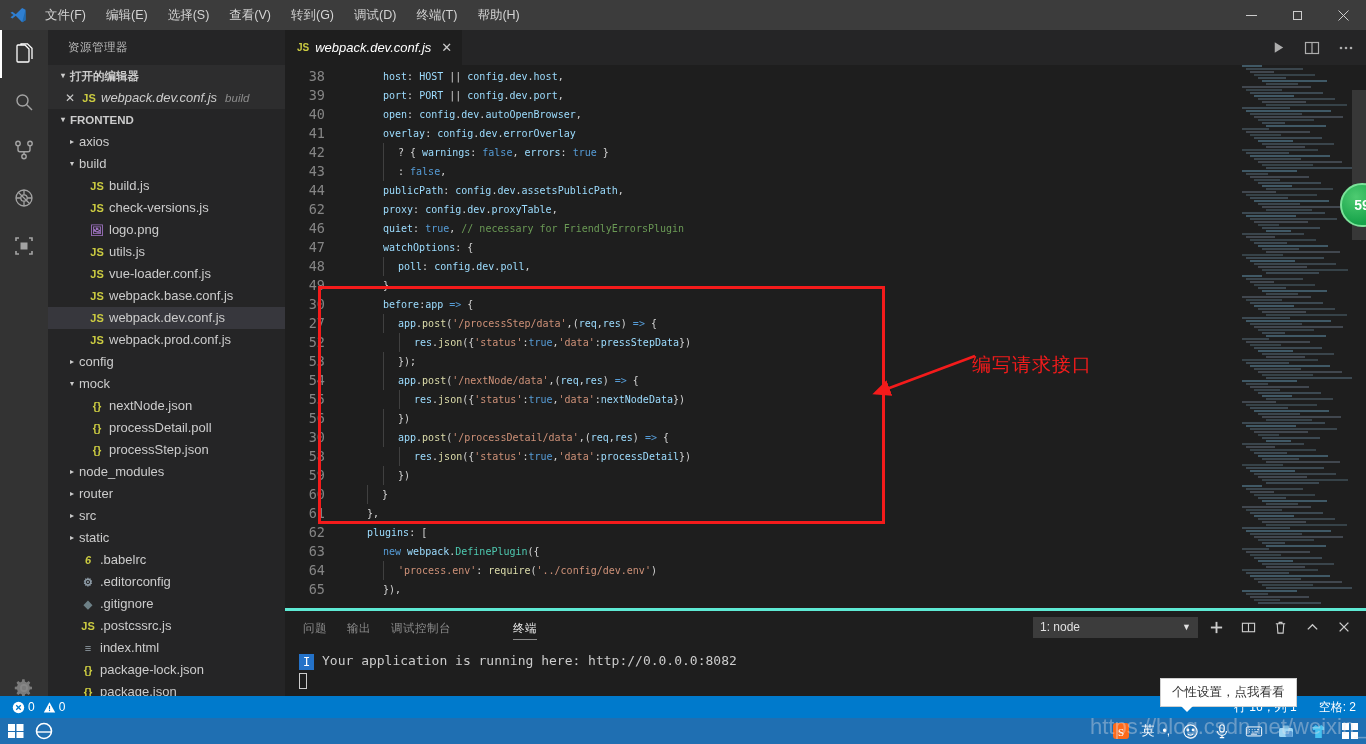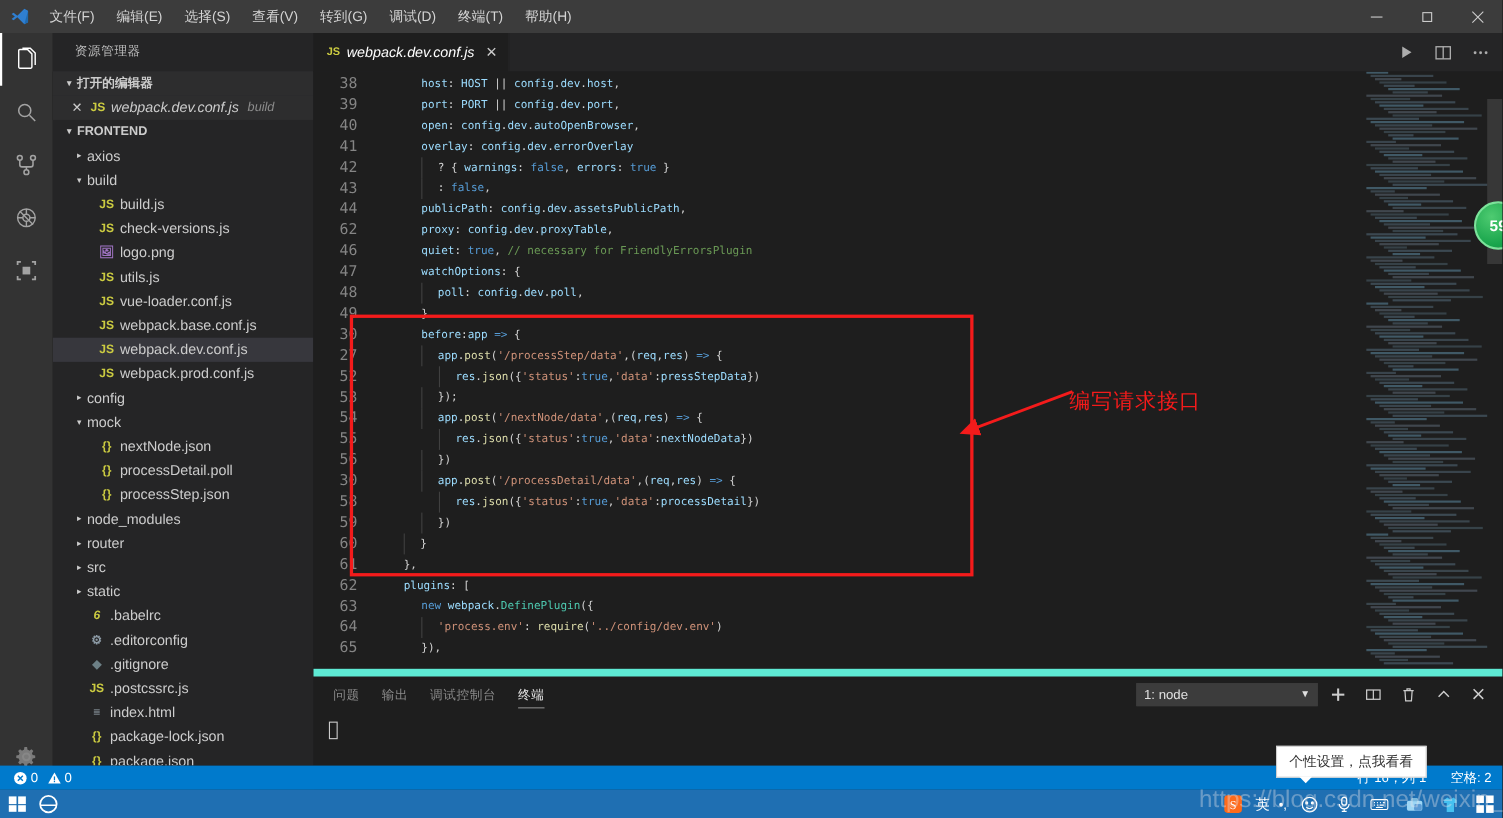--- a/index.html
+++ b/index.html
@@ -199,32 +199,32 @@
     position: absolute; left: 972px; top: 352px;
     color: #f41b1b; font-size: 19px; z-index: 5;
     font-family: "DejaVu Sans", sans-serif;
     letter-spacing: 1px; white-space: nowrap;
   }
   .annot-arrow { position: absolute; left: 870px; top: 350px; z-index: 5; }
 
   
   .panel {
     position: absolute; left: 285px; top: 608px; width: 1081px; height: 110px;
-    background: #1e1e1e; border-top: 7px solid #5eead4;
+    background: #1e1e1e; border-top: 3px solid #5eead4;
   }
   .panel-tabs {
     height: 32px; display: flex; align-items: center;
     padding-left: 18px; position: relative;
   }
   .ptab {
     font-size: 11.5px; color: #8b8b8b; margin-right: 20px;
     height: 32px; line-height: 34px; cursor: pointer;
     position: relative; letter-spacing: .5px;
   }
-  .ptab.active { color: #e7e7e7; }
+  .ptab.active { color: #e7e7e7; margin-left: 42px; }
   .ptab.active::after {
     content: ""; position: absolute; left: 0; right: 0; bottom: 3px;
     height: 1px; background: #8a8a8a;
   }
   .panel-actions {
     position: absolute; right: 8px; top: 0; height: 32px;
     display: flex; align-items: center; gap: 4px;
   }
   .term-select {
     width: 165px; height: 21px; background: #3c3c3c; color: #e0e0e0;
@@ -840,20 +840,23 @@
         <div class="pa-btn">
           <svg width="14" height="14" viewBox="0 0 16 16" fill="none" stroke="#cccccc" stroke-width="1.6">
             <path d="M3 3 13 13M13 3 3 13"></path>
           </svg>
         </div>
       </div>
     </div>
 
     <div class="terminal-body">
       <div>
+        <span class="term-badge">I</span><span>Your application is running here: http://0.0.0.0:8082</span>
+      </div>
+      <div>
         <span class="term-cursor"></span>
       </div>
     </div>
   </div>
 
   <div class="statusbar">
     <div class="sb-left">
       <div class="sb-cell">
         <svg width="13" height="13" viewBox="0 0 16 16">
           <circle cx="8" cy="8" r="7" fill="#ffffff"></circle>

